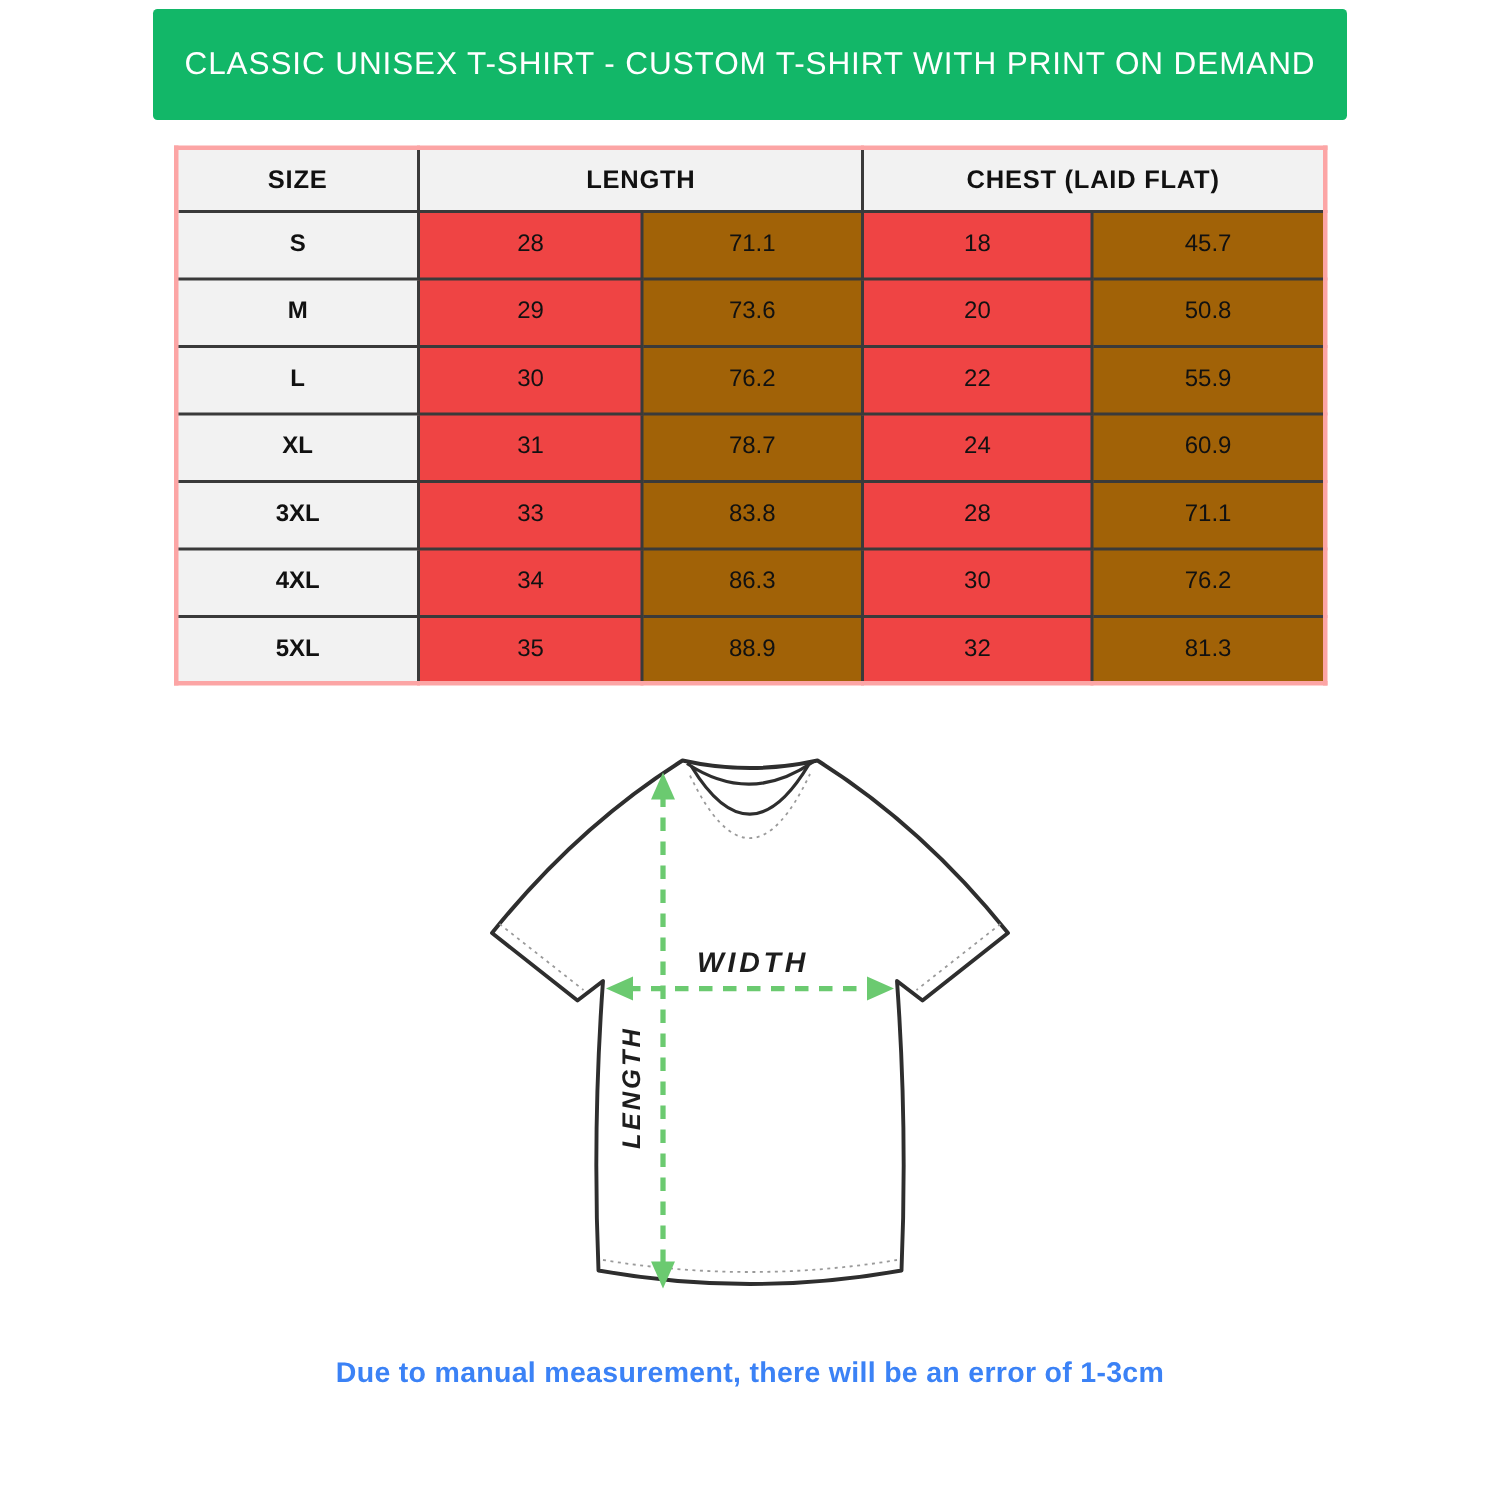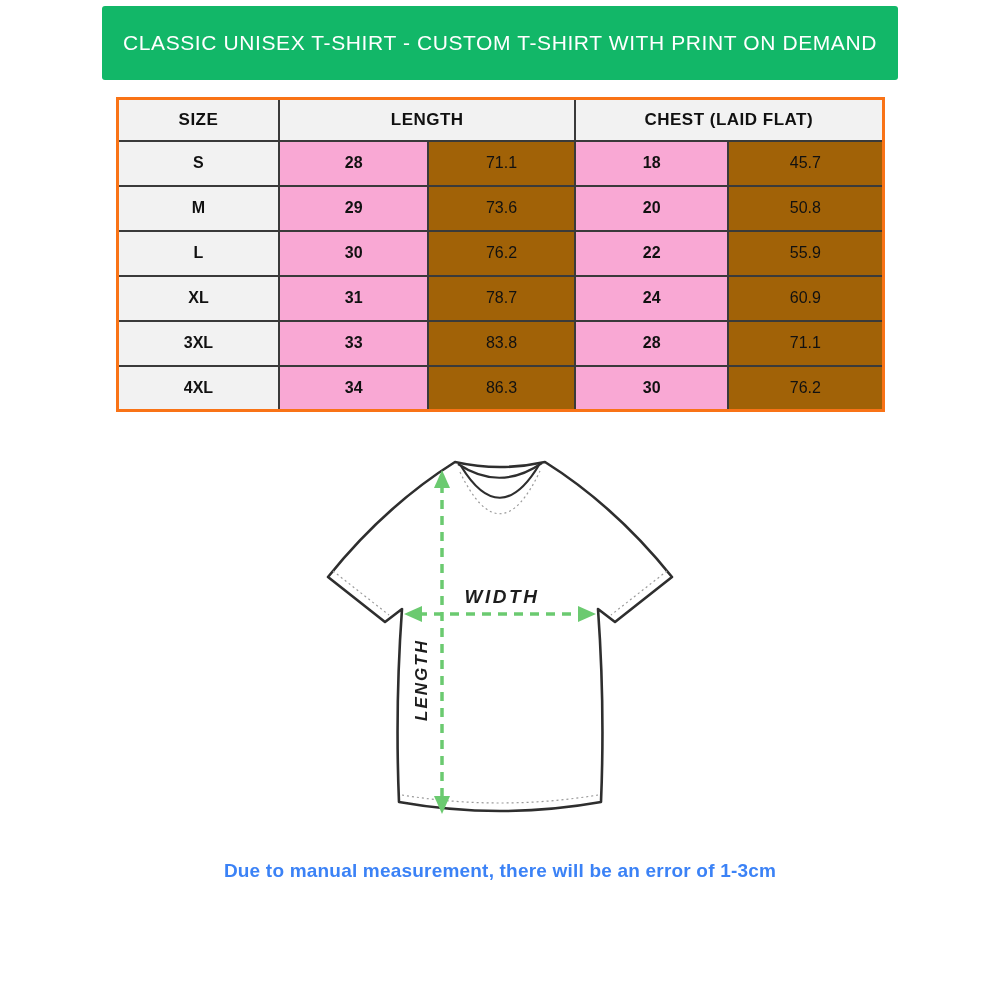--- a/index.html
+++ b/index.html
@@ -22,39 +22,39 @@
     font-size: 21px;
     font-weight: normal;
     letter-spacing: 0.6px;
     white-space: nowrap;
   }
   table.size-table {
     width: 769px;
     margin: 17px auto 0 auto;
     border-collapse: collapse;
     table-layout: fixed;
-    border: 3px solid #f97316;
+    border: 3px solid #fca5a5;
   }
   .size-table th, .size-table td {
     border: 2px solid #3a3a3a;
     text-align: center;
     vertical-align: middle;
     padding: 0;
     color: #111111;
   }
   .size-table thead th {
     height: 42px;
     background: #f2f2f2;
     font-size: 17px;
     font-weight: bold;
     letter-spacing: 0.5px;
   }
   .size-table tbody td { height: 45px; font-size: 16px; }
   .size-table td.col-size { background: #f2f2f2; font-weight: bold; }
-  .size-table td.col-in { background: #f9a8d4; font-weight: bold; }
+  .size-table td.col-in { background: #ef4444; }
   .size-table td.col-cm { background: #a16207; }
   .diagram-wrap {
     width: 400px; height: 400px;
     margin: 32px auto 0 auto;
     font-style: italic;
   }
   .footer-note {
     margin-top: 16px;
     text-align: center;
     color: #3b82f6;
@@ -127,20 +127,27 @@
       <td class="col-in">28</td>
       <td class="col-cm">71.1</td>
     </tr>
     <tr>
       <td class="col-size">4XL</td>
       <td class="col-in">34</td>
       <td class="col-cm">86.3</td>
       <td class="col-in">30</td>
       <td class="col-cm">76.2</td>
     </tr>
+    <tr>
+      <td class="col-size">5XL</td>
+      <td class="col-in">35</td>
+      <td class="col-cm">88.9</td>
+      <td class="col-in">32</td>
+      <td class="col-cm">81.3</td>
+    </tr>
   </tbody>
 </table>
 
 <div class="diagram-wrap">
   <svg width="400" height="400" viewBox="0 0 400 400">
 
     <path class="outline" d="M155,18 Q85,62 28,133 L85,178 L102,165 Q95,262 99,358 Q200,376 301,358 Q305,262 298,165 L315,178 L372,133 Q315,62 245,18 Q200,28 155,18 Z"></path>
 
     <path class="collar-line" d="M158,20 Q200,48 242,19"></path>
     <path class="collar-line" d="M161,22 Q200,86 239,21"></path>

